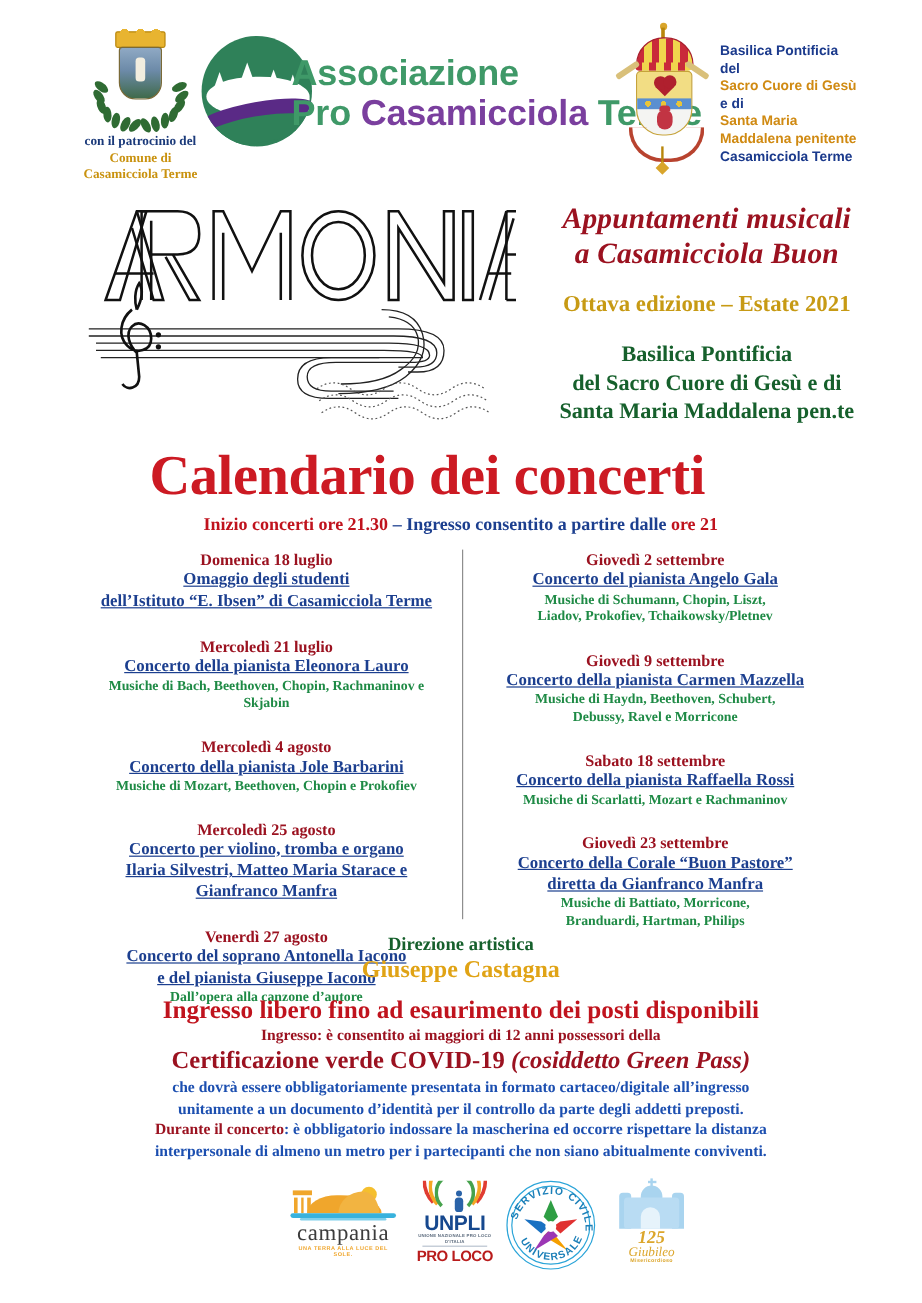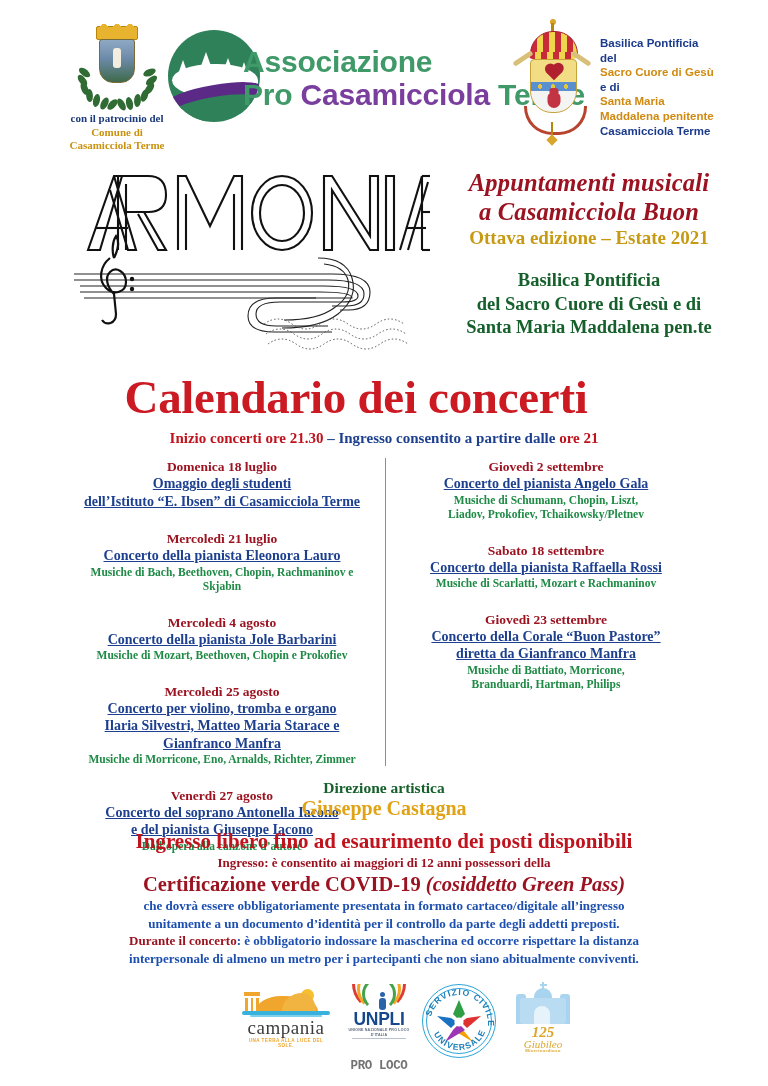--- a/index.html
+++ b/index.html
@@ -132,21 +132,21 @@
   
   .armoniae{position:absolute;left:70px;top:162px;width:360px;height:190px;}
   .armoniae svg{display:block;}
 
   .title-right{position:absolute;left:424px;top:168px;width:330px;text-align:center;}
   .tr-main{
     font-size:24.5px;line-height:29px;font-style:italic;font-weight:bold;
     color:#9b1220;letter-spacing:0.2px;
   }
   .tr-ed{
-    font-size:19px;line-height:23px;font-weight:bold;color:#c79a14;
+    margin-top:16px;font-size:19px;line-height:23px;font-weight:bold;color:#c79a14;
   }
   .tr-bas{
     margin-top:20px;font-size:18.5px;line-height:23.5px;font-weight:bold;color:#16602c;
   }
 
   
   .cal-title{
     position:absolute;left:0;top:370px;width:712px;text-align:center;
     font-size:47px;line-height:54px;font-weight:bold;color:#cc1a23;letter-spacing:-0.3px;
   }
@@ -226,21 +226,21 @@
     position:absolute;left:0;top:26px;width:66px;text-align:center;
     font-family:"Liberation Sans",sans-serif;font-weight:bold;font-size:17.5px;line-height:19px;color:#16488e;letter-spacing:-0.3px;
   }
   .unp-sub{
     position:absolute;left:0;top:44px;width:66px;text-align:center;
     font-family:"Liberation Sans",sans-serif;font-weight:bold;font-size:3.6px;line-height:4.6px;color:#5c6b7d;letter-spacing:0.2px;
   }
   .unp-rule{position:absolute;left:6px;top:54px;width:54px;height:0.8px;background:#b9c3cf;}
   .unp-pro{
     position:absolute;left:0;top:56px;width:66px;text-align:center;
-    font-family:Liberation Mono, monospace;font-weight:bold;font-size:12.5px;line-height:14px;color:#737373;letter-spacing:-0.4px;margin-top:19px;
+    font-family:Liberation Sans, sans-serif;font-weight:bold;font-size:12.5px;line-height:14px;color:#b91c1c;letter-spacing:-0.4px;
   }
 
   
   .lg-servizio{position:absolute;left:182px;top:0px;width:74px;height:74px;}
   .sv-ring{
     position:absolute;inset:0;border-radius:50%;border:1.2px solid #2aa4d8;
   }
   .sv-ring2{position:absolute;left:4px;top:4px;right:4px;bottom:4px;border-radius:50%;border:0.9px solid #2aa4d8;}
   .sv-star{position:absolute;left:13px;top:14px;width:48px;height:46px;}
   .sv-arcu{
@@ -444,36 +444,41 @@
     </div>
     <div class="ev">
       <div class="date">Mercoledì 4 agosto</div>
       <div class="tit">Concerto della pianista Jole Barbarini</div>
       <div class="mus">Musiche di Mozart, Beethoven, Chopin e Prokofiev</div>
     </div>
     <div class="ev">
       <div class="date">Mercoledì 25 agosto</div>
       <div class="tit">Concerto per violino, tromba e organo</div>
       <div class="tit">Ilaria Silvestri, Matteo Maria Starace e Gianfranco Manfra</div>
-      <div class="mus">Musiche di Morricone, Eno, Arnalds, Richter, Zimmer</div>
     </div>
     <div class="ev">
       <div class="date">Venerdì 27 agosto</div>
       <div class="tit">Concerto del soprano Antonella Iacono</div>
       <div class="tit">e del pianista Giuseppe Iacono</div>
       <div class="mus">Dall’opera alla canzone d’autore</div>
     </div>
   </div>
 
   <div class="col col-right">
     <div class="ev">
       <div class="date">Giovedì 2 settembre</div>
       <div class="tit">Concerto del pianista Angelo Gala</div>
       <div class="mus">Musiche di Schumann, Chopin, Liszt,</div>
       <div class="mus">Liadov, Prokofiev, Tchaikowsky/Pletnev</div>
+    </div>
+    <div class="ev">
+      <div class="date">Giovedì 9 settembre</div>
+      <div class="tit">Concerto della pianista Carmen Mazzella</div>
+      <div class="mus">Musiche di Haydn, Beethoven, Schubert,</div>
+      <div class="mus">Debussy, Ravel e Morricone</div>
     </div>
     <div class="ev">
       <div class="date">Sabato 18 settembre</div>
       <div class="tit">Concerto della pianista Raffaella Rossi</div>
       <div class="mus">Musiche di Scarlatti, Mozart e Rachmaninov</div>
     </div>
     <div class="ev">
       <div class="date">Giovedì 23 settembre</div>
       <div class="tit">Concerto della Corale “Buon Pastore”</div>
       <div class="tit">diretta da Gianfranco Manfra</div>

